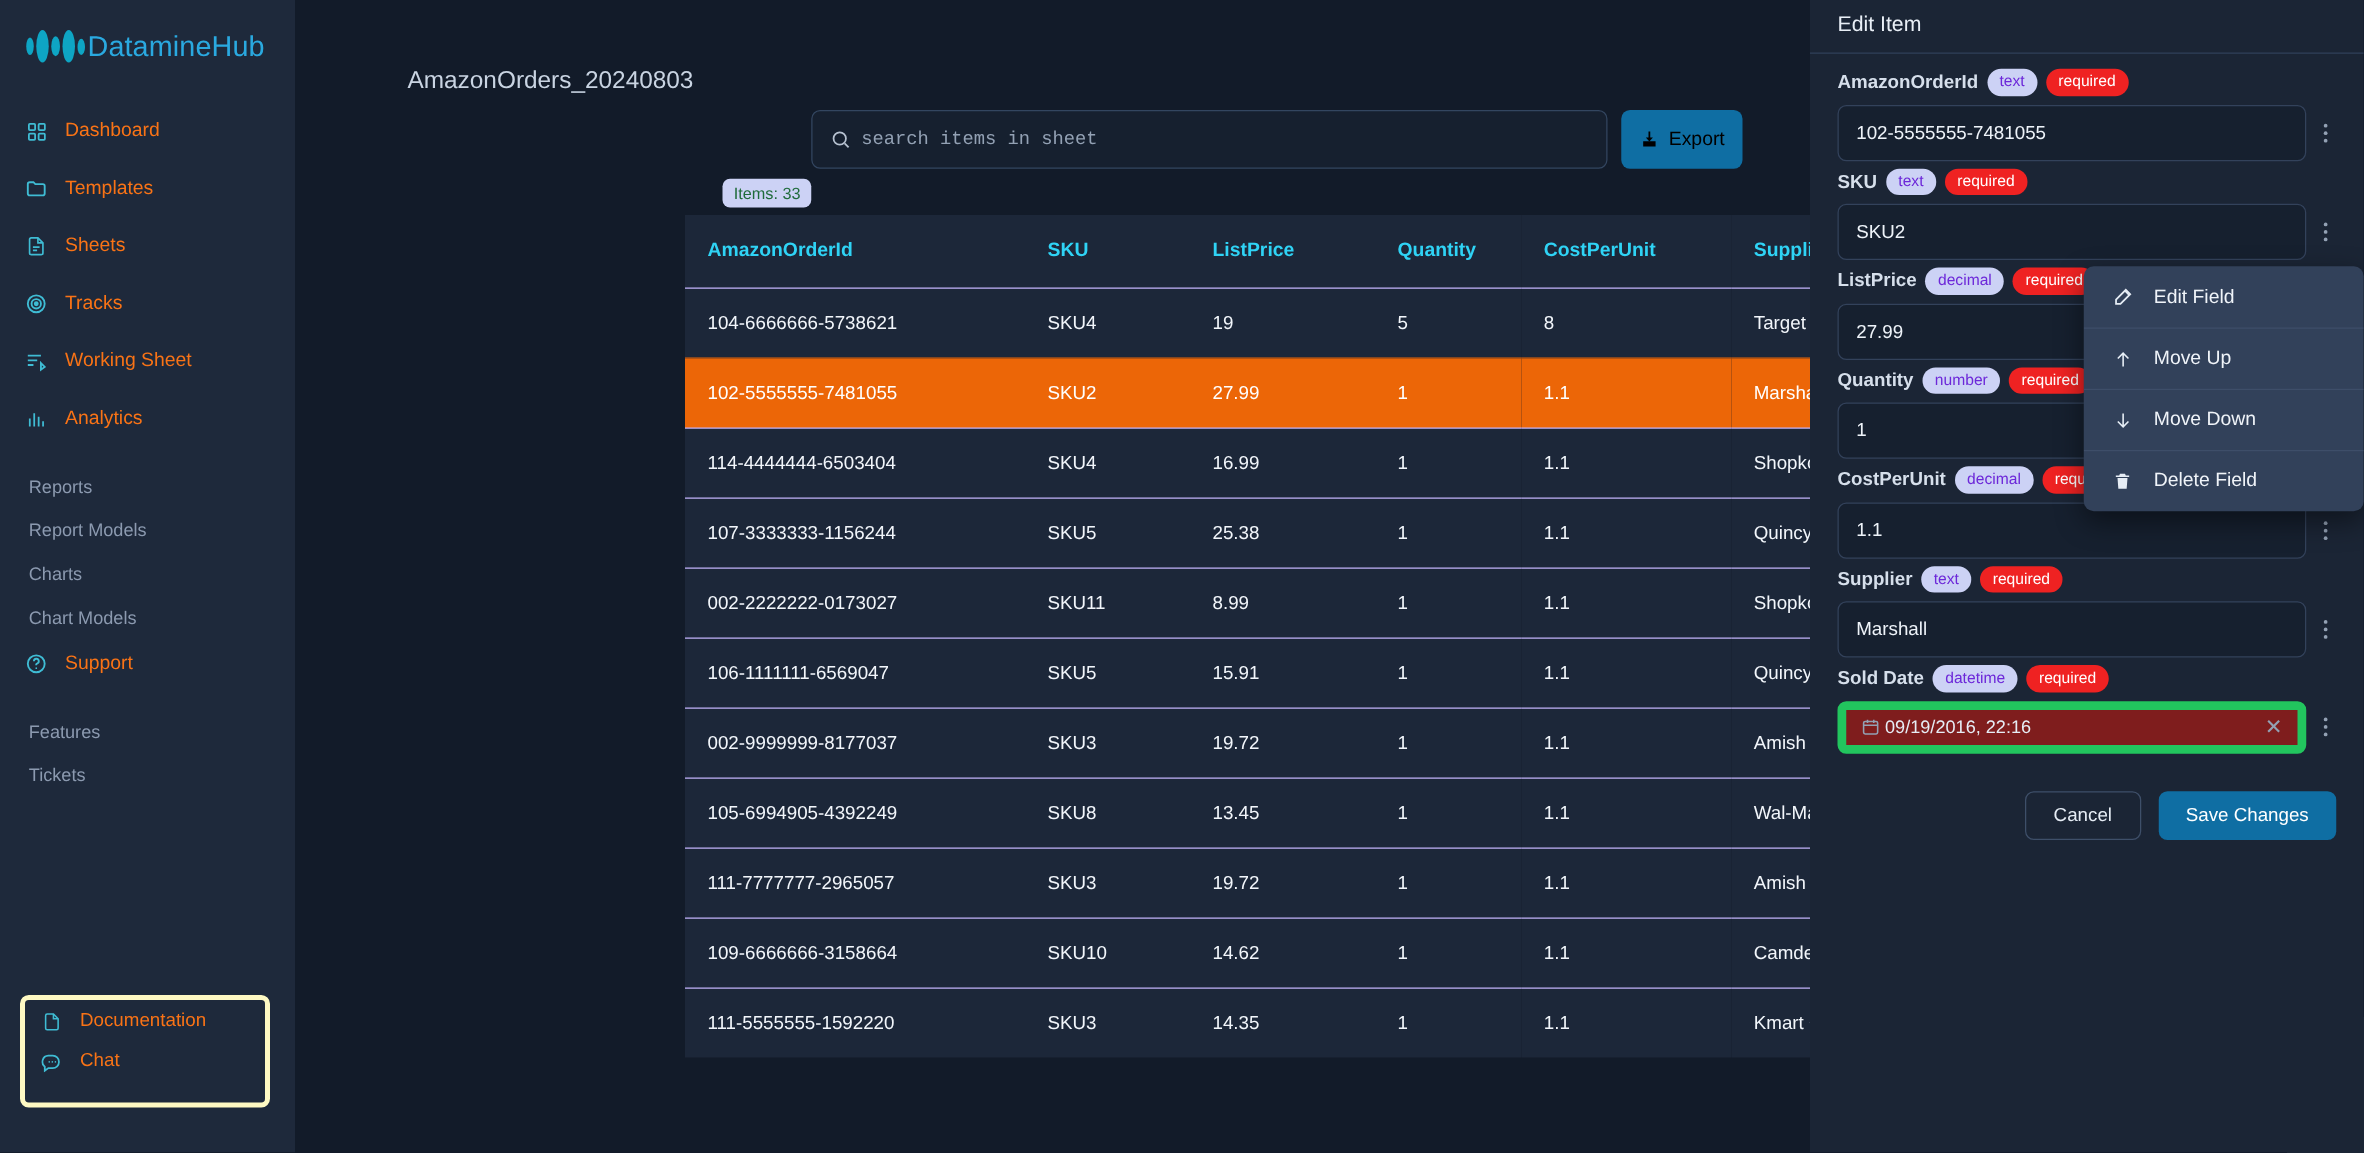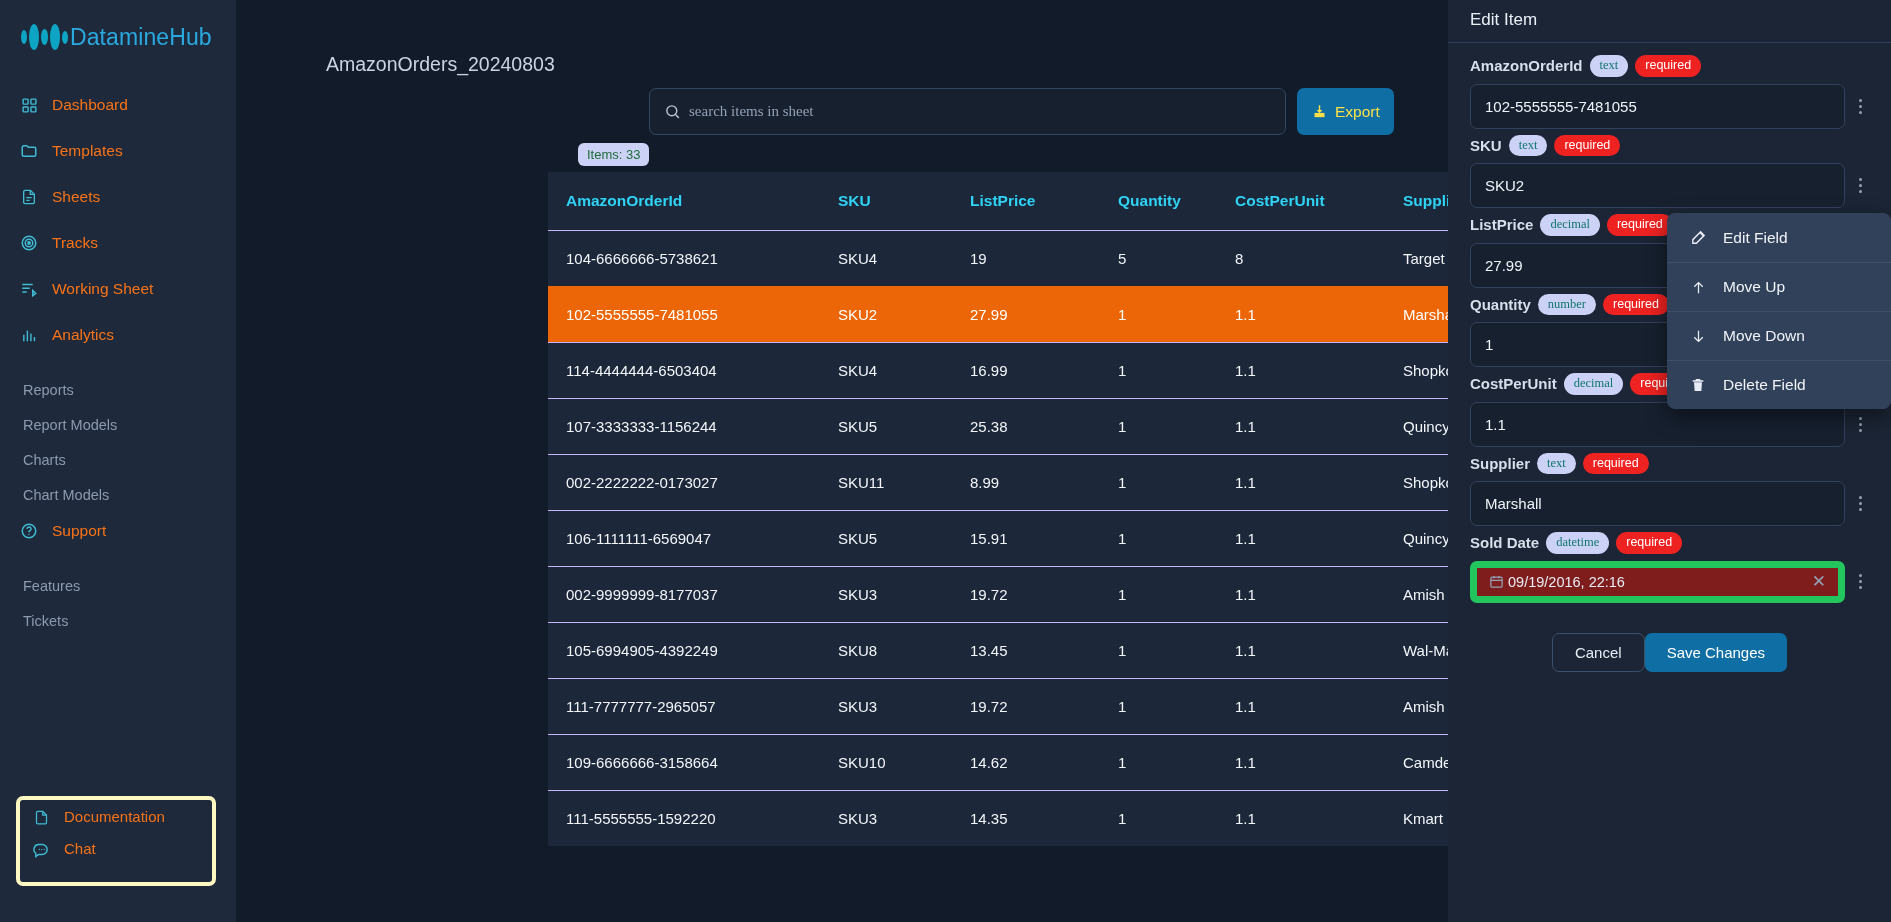--- a/index.html
+++ b/index.html
@@ -66,27 +66,27 @@
     width: 637px; height: 47px;
     border: 1px solid #334660; border-radius: 7px;
     background: #16202f;
     display: flex; align-items: center; gap: 8px;
     padding: 0 14px;
   }
   .searchbar svg { flex: 0 0 17px; color: #b7c2d1; }
   .searchbar input {
     border: none; outline: none; background: transparent;
     color: #cfd9e6; font-size: 15px; width: 100%;
-    font-family: Liberation Serif, serif;
+    font-family: Liberation Mono, monospace;
   }
   .searchbar input::placeholder { color: #93a1b4; }
   .export-btn {
     position: absolute; left: 1061px; top: 88px;
     height: 47px; padding: 0 14px;
-    background: #0f6ea3; color: #fde047; border: none; border-radius: 7px;
+    background: #0f6ea3; color: #000000; border: none; border-radius: 7px;
     display: flex; align-items: center; gap: 7px;
     font-size: 15.5px; cursor: pointer;
     font-family: "Liberation Sans", sans-serif;
   }
   .items-badge {
     position: absolute; left: 342px; top: 143px;
     background: #ccd2f5; color: #1f6b3a;
     border-radius: 6px; padding: 4px 9px; font-size: 13px;
   }
 
@@ -125,21 +125,21 @@
   .field { margin-bottom: 6px; position: relative; }
   .flabel {
     display: flex; align-items: center; gap: 7px;
     font-size: 15px; font-weight: bold; color: #d6dfeb;
     margin-bottom: 7px;
   }
   .tag {
     font-size: 12.5px; font-weight: normal; border-radius: 11px;
     padding: 2px 10px; line-height: 1.4;
   }
-  .tag.type { background: #ccd2f5; color: #0f766e; font-family: Liberation Serif, serif; }
+  .tag.type { background: #ccd2f5; color: #6d28d9; }
   .tag.req { background: #ef2222; color: #fff; }
   .fbox { display: flex; align-items: center; gap: 6px; }
   .finput {
     flex: 1; height: 45px;
     background: #16202f; border: 1px solid #33425b; border-radius: 7px;
     color: #eef3f9; font-size: 15px; padding: 0 14px;
     outline: none; font-family: "Liberation Sans", sans-serif;
   }
   .dots {
     width: 18px; height: 34px; flex: 0 0 18px;
@@ -148,21 +148,21 @@
   }
   .dots b { width: 3px; height: 3px; background: #93a1b4; border-radius: 50%; display:block;}
   .date-field {
     flex: 1; height: 42px;
     background: #7f1d1d; border: 7px solid #22c55e; border-radius: 7px;
     display: flex; align-items: center; gap: 4px; padding: 0 12px;
     color: #e6edf5; font-size: 14.5px;
   }
   .date-field .cal { color: #93a1b4; display:flex; }
   .date-field .clear { margin-left: auto; color: #93a1b4; font-size: 17px; cursor: pointer; }
-  .panel-actions { display: flex; justify-content: center; margin-top: 30px; }
+  .panel-actions { display: flex; justify-content: flex-end; gap: 14px; margin-top: 30px; }
   .btn-cancel {
     height: 39px; padding: 0 22px; background: transparent;
     border: 1px solid #3e4f69; border-radius: 7px; color: #e6edf5;
     font-size: 15px; cursor: pointer; font-family: "Liberation Sans", sans-serif;
   }
   .btn-save {
     height: 39px; padding: 0 22px; background: #0f6ea3;
     border: none; border-radius: 7px; color: #fff;
     font-size: 15px; cursor: pointer; font-family: "Liberation Sans", sans-serif;
   }

